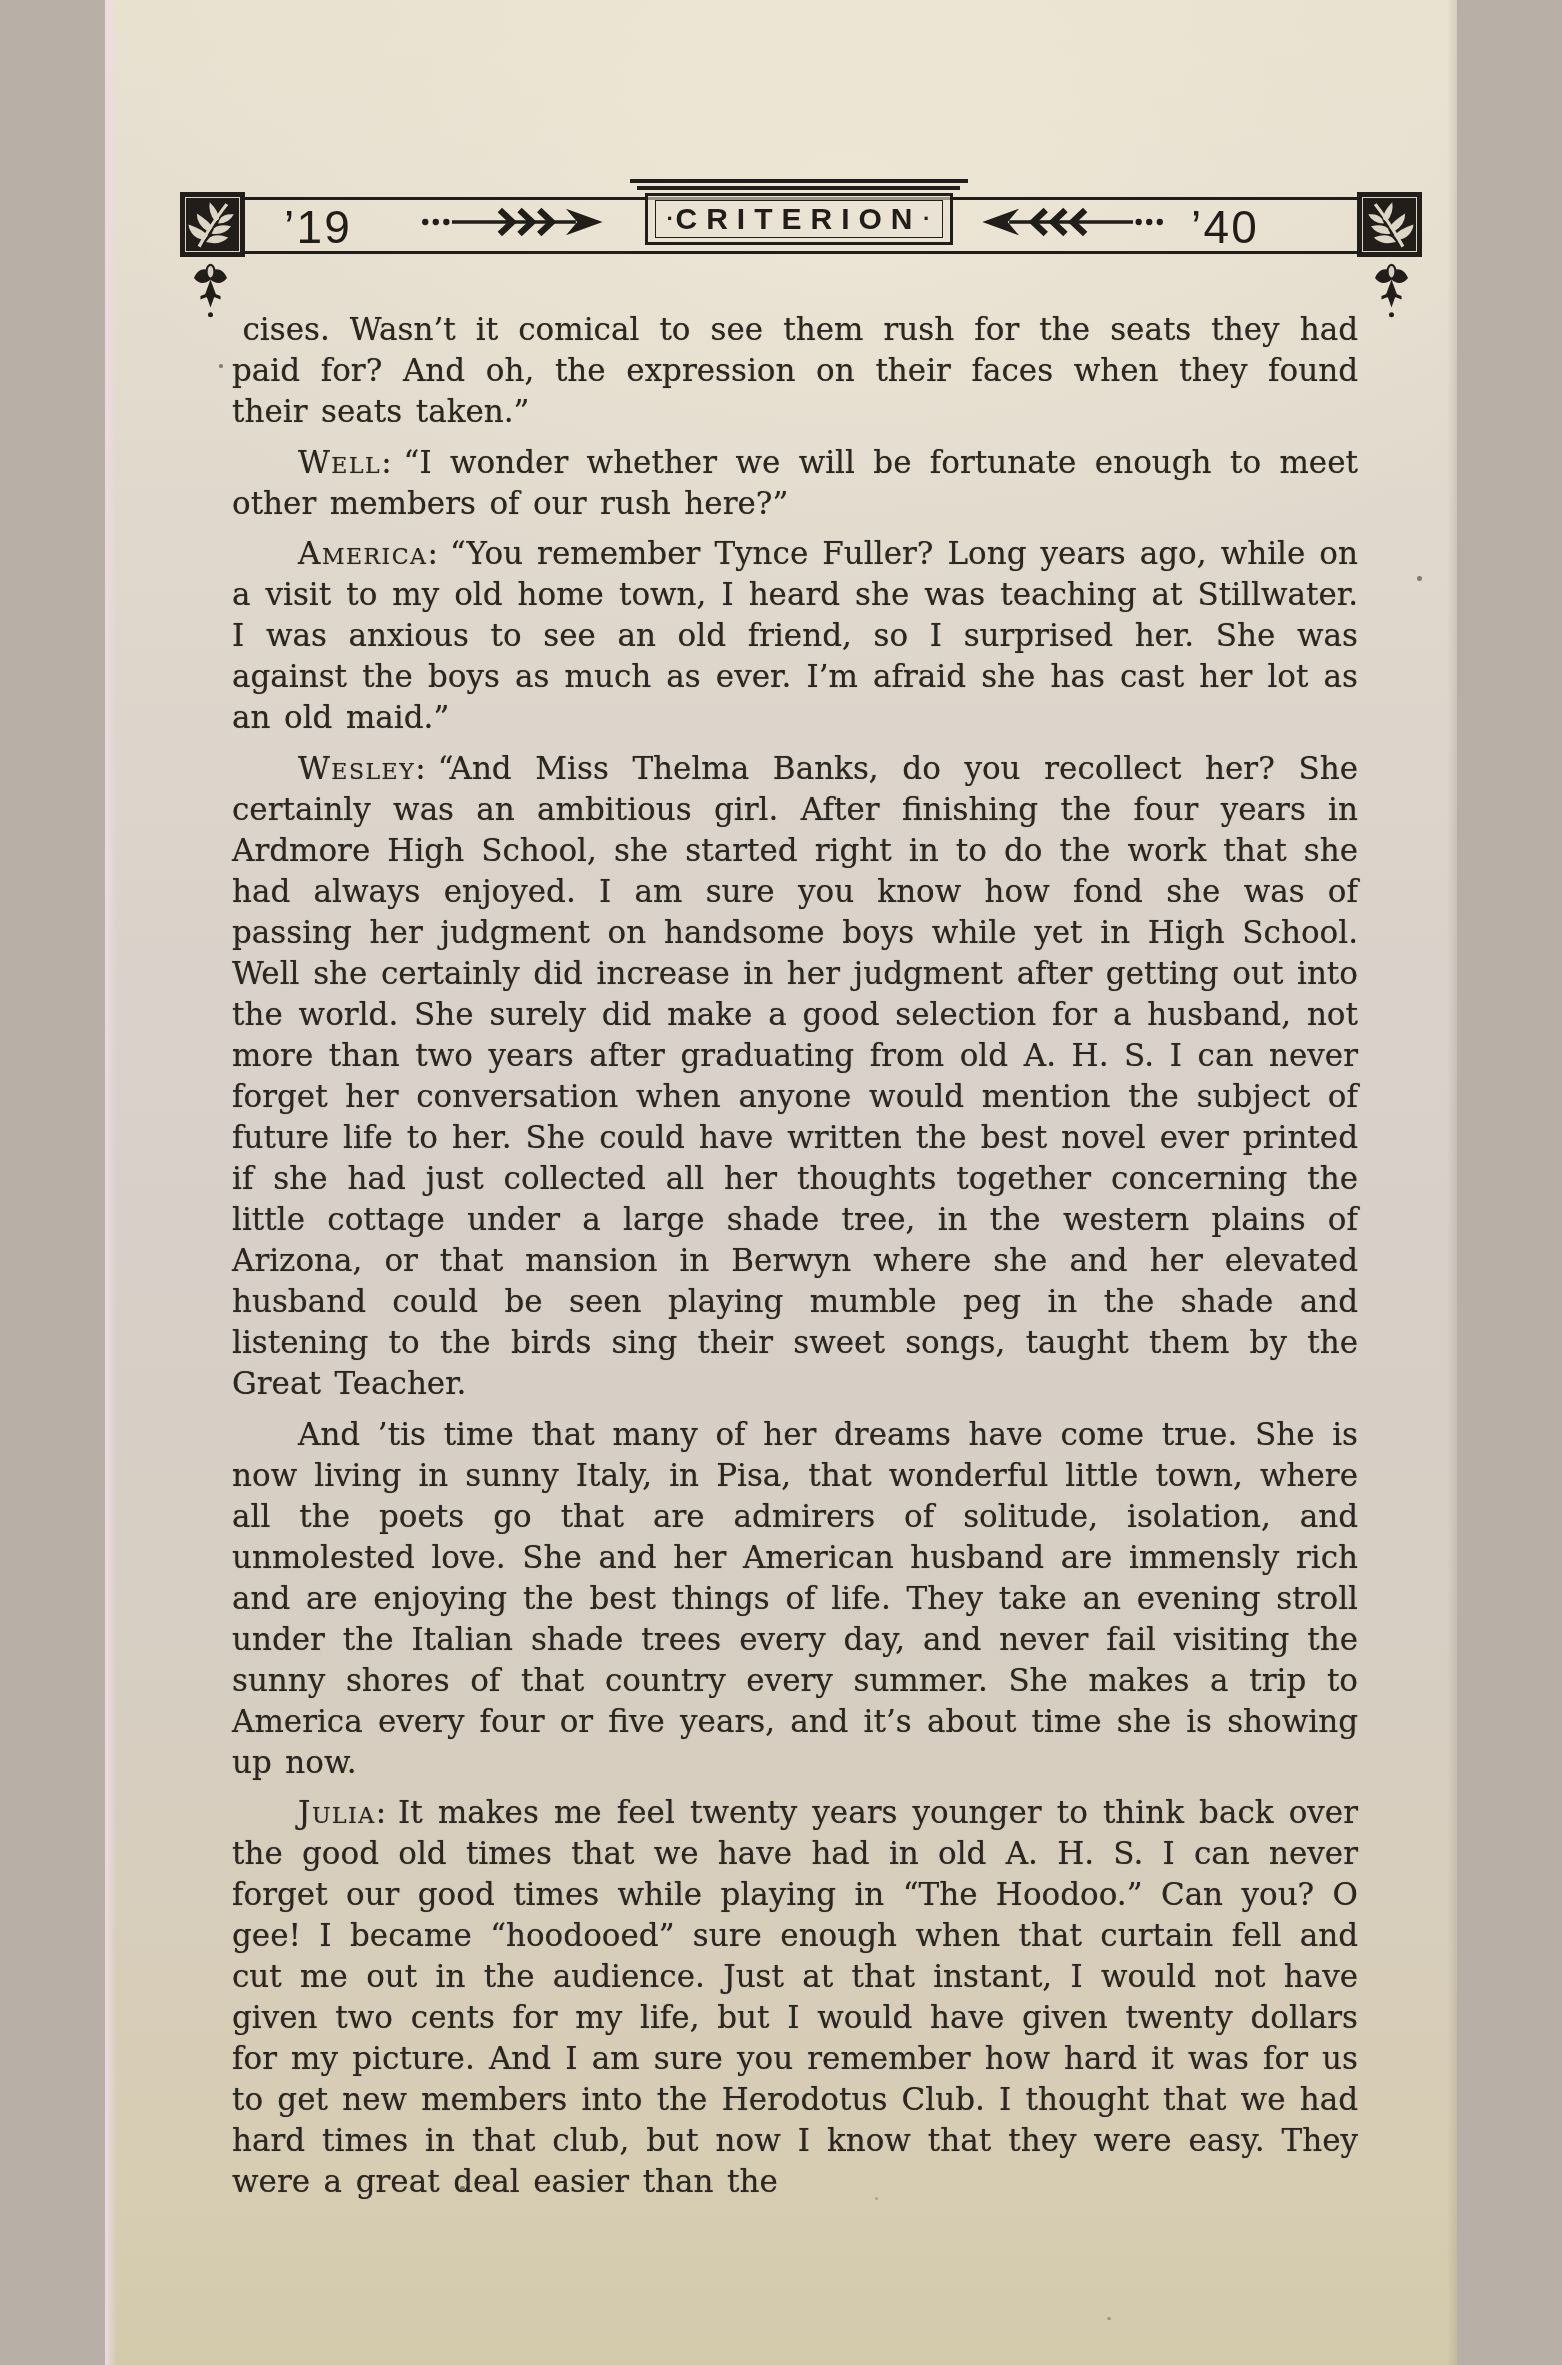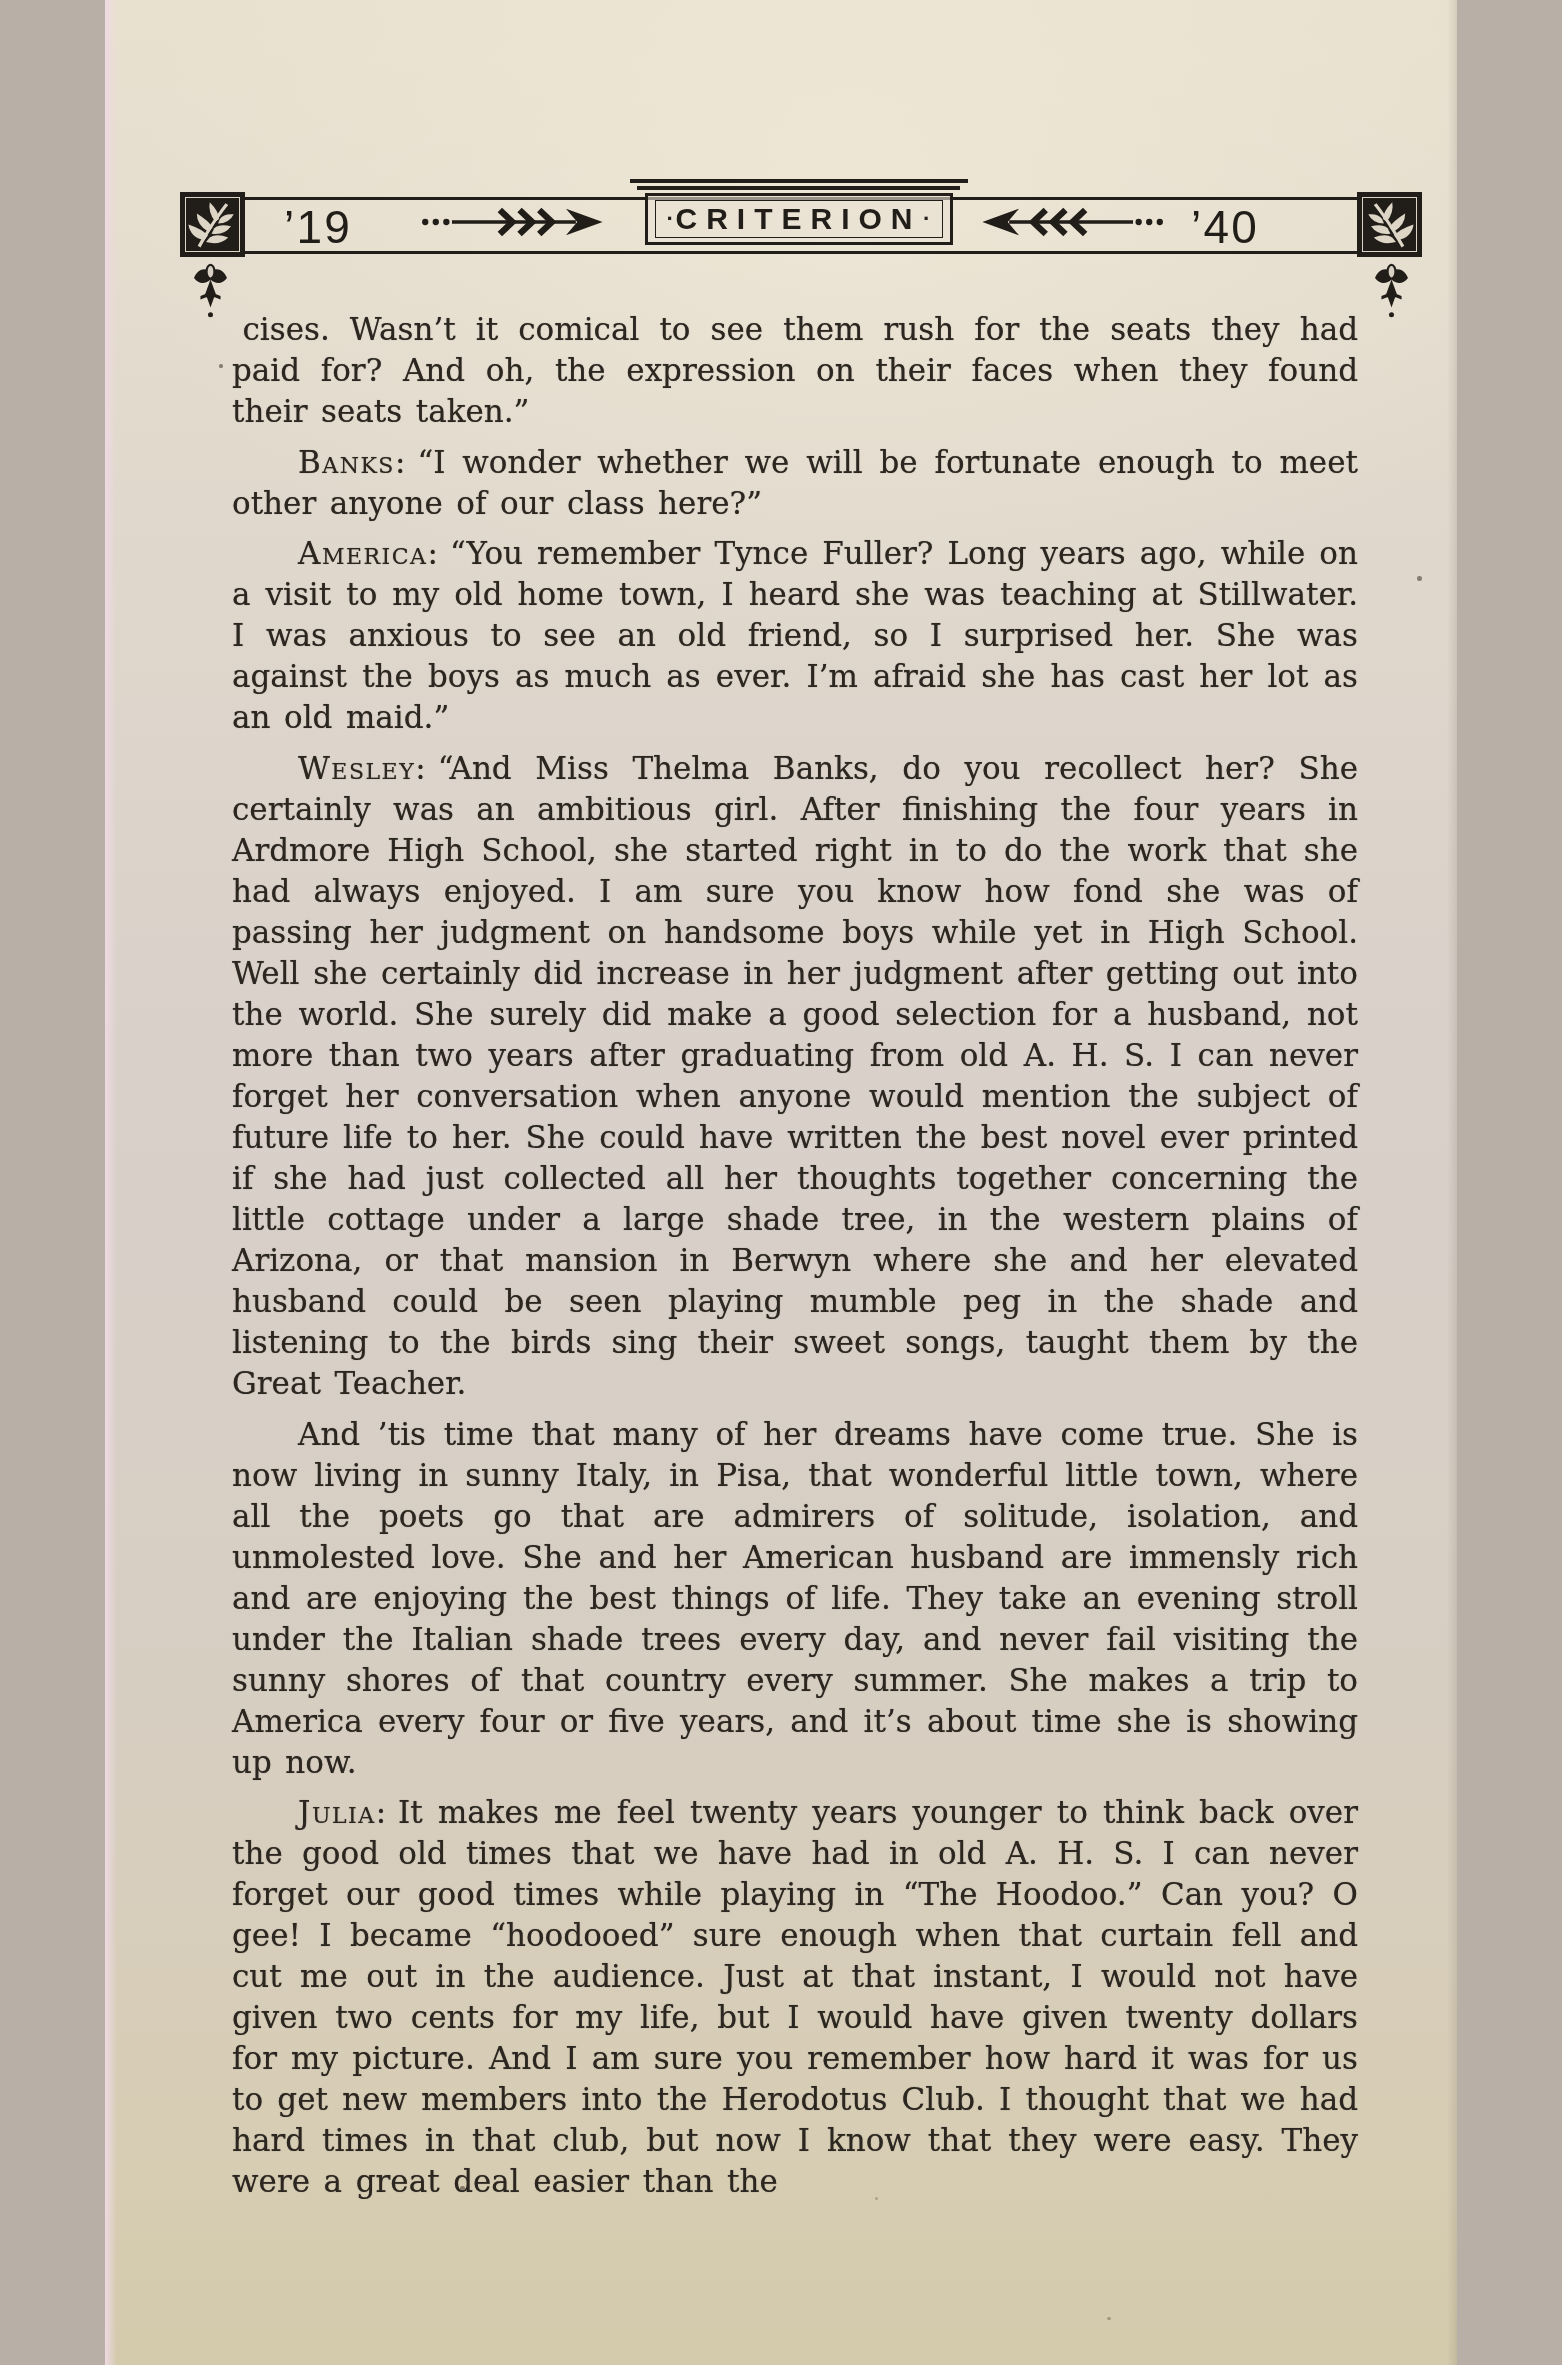--- a/index.html
+++ b/index.html
@@ -162,21 +162,21 @@
             <span class="dot">·</span>
             <span>CRITERION</span>
             <span class="dot">·</span>
           </div>
       </div>
     </div>
   </div>
 
   <div class="body-text">
     <p><span class="speaker"></span><span>cises. Wasn’t it comical to see them rush for the seats they had paid for? And oh, the expression on their faces when they found their seats taken.”</span></p>
-    <p class="indent"><span class="speaker">Banks:</span><span>“I wonder whether we will be fortunate enough to meet other anyone of our class here?”</span></p>
+    <p class="indent"><span class="speaker">Well:</span><span>“I wonder whether we will be fortunate enough to meet other members of our rush here?”</span></p>
     <p class="indent"><span class="speaker">America:</span><span>“You remember Tynce Fuller? Long years ago, while on a visit to my old home town, I heard she was teaching at Stillwater. I was anxious to see an old friend, so I surprised her. She was against the boys as much as ever. I’m afraid she has cast her lot as an old maid.”</span></p>
     <p class="indent"><span class="speaker">Wesley:</span><span>“And Miss Thelma Banks, do you recollect her? She certainly was an ambitious girl. After finishing the four years in Ardmore High School, she started right in to do the work that she had always enjoyed. I am sure you know how fond she was of passing her judgment on handsome boys while yet in High School. Well she certainly did increase in her judgment after getting out into the world. She surely did make a good selection for a husband, not more than two years after graduating from old A. H. S. I can never forget her conversation when anyone would mention the subject of future life to her. She could have written the best novel ever printed if she had just collected all her thoughts together concerning the little cottage under a large shade tree, in the western plains of Arizona, or that mansion in Berwyn where she and her elevated husband could be seen playing mumble peg in the shade and listening to the birds sing their sweet songs, taught them by the Great Teacher.</span></p>
     <p class="indent"><span>And ’tis time that many of her dreams have come true. She is now living in sunny Italy, in Pisa, that wonderful little town, where all the poets go that are admirers of solitude, isolation, and unmolested love. She and her American husband are immensly rich and are enjoying the best things of life. They take an evening stroll under the Italian shade trees every day, and never fail visiting the sunny shores of that country every summer. She makes a trip to America every four or five years, and it’s about time she is showing up now.</span></p>
     <p class="indent"><span class="speaker">Julia:</span><span>It makes me feel twenty years younger to think back over the good old times that we have had in old A. H. S. I can never forget our good times while playing in “The Hoodoo.” Can you? O gee! I became “hoodooed” sure enough when that curtain fell and cut me out in the audience. Just at that instant, I would not have given two cents for my life, but I would have given twenty dollars for my picture. And I am sure you remember how hard it was for us to get new members into the Herodotus Club. I thought that we had hard times in that club, but now I know that they were easy. They were a great deal easier than the</span></p>
   </div>
 
   <div class="speck" style="left:114px;top:364px;width:3.7px;height:3.7px;"></div>
   <div class="speck" style="left:1312px;top:576px;width:4.5px;height:4.5px;"></div>
   <div class="speck" style="left:1415px;top:652px;width:3.7px;height:3.7px;"></div>
   <div class="speck" style="left:538px;top:1058px;width:3px;height:3px;opacity:.5;"></div>

